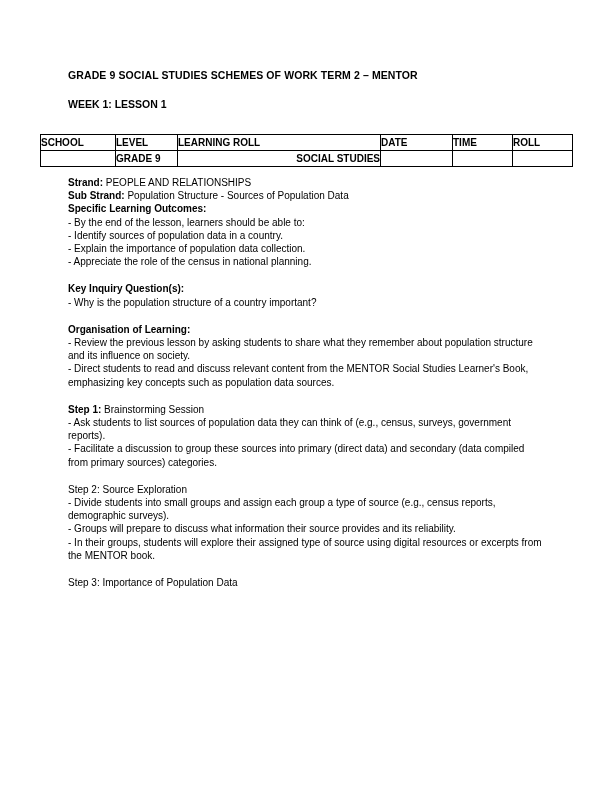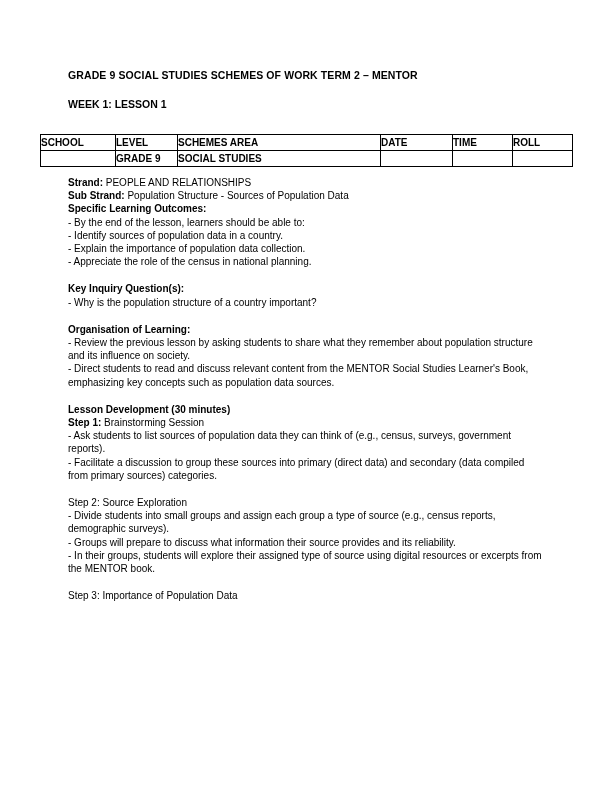--- a/index.html
+++ b/index.html
@@ -35,21 +35,21 @@
   table.info th, table.info td {
     border: 1px solid #000000;
     font-size: 10px;
     font-weight: bold;
     text-align: left;
     padding: 1px 0;
     height: 16px;
     overflow: hidden;
     white-space: nowrap;
   }
-  table.info td.center { text-align: left; }
+  table.info td.center { text-align: right; }
   .body-text {
     margin-left: 28px;
     width: 478px;
     margin-top: 9px;
     font-size: 10px;
     line-height: 13.2px;
   }
   .block { margin-top: 14px; }
   .block:first-child { margin-top: 0; }
   .line { min-height: 13.2px; }
@@ -70,21 +70,21 @@
       <col style="width:62px">
       <col style="width:203px">
       <col style="width:72px">
       <col style="width:60px">
       <col style="width:60px">
     </colgroup>
     <tbody>
       <tr>
         <th>SCHOOL</th>
         <th>LEVEL</th>
-        <th>SCHEMES AREA</th>
+        <th>LEARNING ROLL</th>
         <th>DATE</th>
         <th>TIME</th>
         <th>ROLL</th>
       </tr>
       <tr>
         <td></td>
         <td>GRADE 9</td>
         <td class="center">SOCIAL STUDIES</td>
         <td></td>
         <td></td>
@@ -106,21 +106,20 @@
       <div class="block">
         <div class="line"><span class="bold">Key Inquiry Question(s):</span></div>
         <div class="line">- Why is the population structure of a country important?</div>
       </div>
       <div class="block">
         <div class="line"><span class="bold">Organisation of Learning:</span></div>
         <div class="line">- Review the previous lesson by asking students to share what they remember about population structure and its influence on society.</div>
         <div class="line">- Direct students to read and discuss relevant content from the MENTOR Social Studies Learner's Book, emphasizing key concepts such as population data sources.</div>
       </div>
       <div class="block">
-        <div class="line"><span class="bold">Lesson Development (30 minutes)</span></div>
         <div class="line"><span class="bold">Step 1:</span> Brainstorming Session</div>
         <div class="line">- Ask students to list sources of population data they can think of (e.g., census, surveys, government reports).</div>
         <div class="line">- Facilitate a discussion to group these sources into primary (direct data) and secondary (data compiled from primary sources) categories.</div>
       </div>
       <div class="block">
         <div class="line">Step 2: Source Exploration</div>
         <div class="line">- Divide students into small groups and assign each group a type of source (e.g., census reports, demographic surveys).</div>
         <div class="line">- Groups will prepare to discuss what information their source provides and its reliability.</div>
         <div class="line">- In their groups, students will explore their assigned type of source using digital resources or excerpts from the MENTOR book.</div>
       </div>

